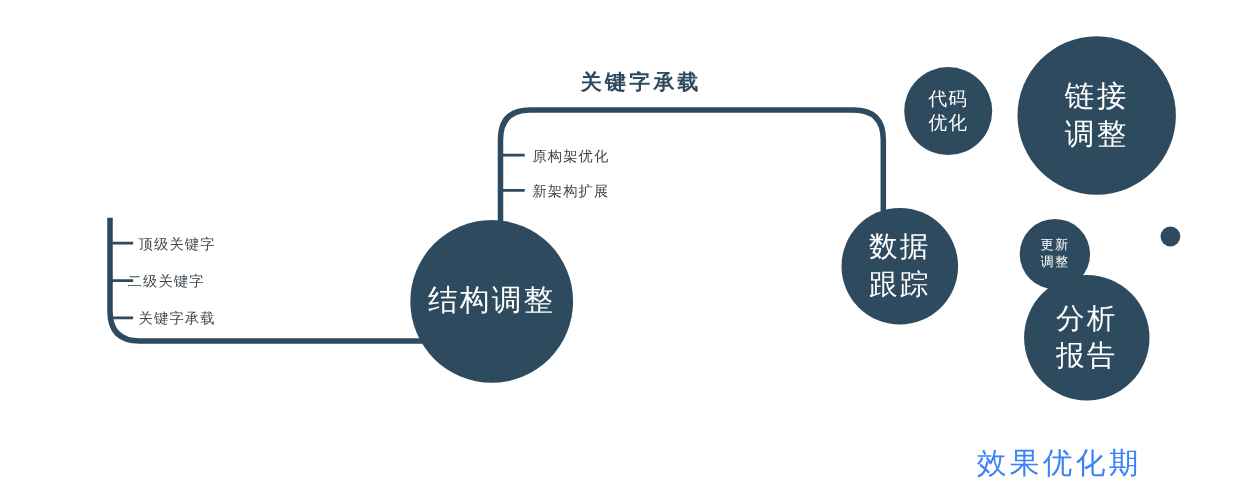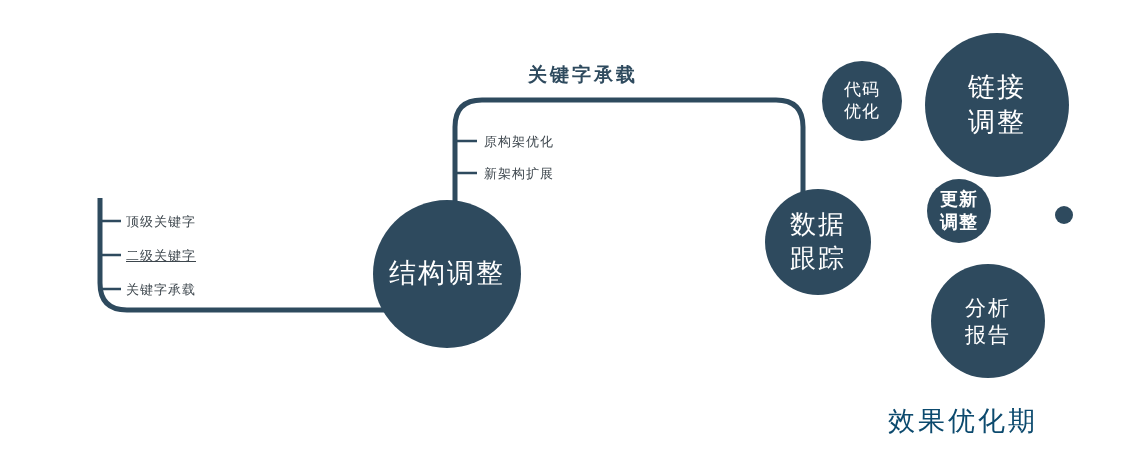--- a/index.html
+++ b/index.html
@@ -31,50 +31,50 @@
     text-align: left;
     letter-spacing: 2px;
     line-height: 1.3;
   }
   .multiline { white-space: pre-line; }
   .node-traffic    { left: 27px;  top: 57px;  width: 146px; height: 146px; font-size: 27px; }
   .node-structure  { left: 373px; top: 200px; width: 148px; height: 148px; font-size: 27px; }
   .node-tracking   { left: 765px; top: 189px; width: 106px; height: 106px; font-size: 26px; }
   .node-code       { left: 822px; top: 61px;  width: 80px;  height: 80px;  font-size: 17px; letter-spacing: 1px; }
   .node-link       { left: 925px; top: 33px;  width: 144px; height: 144px; font-size: 27px; }
-  .node-update     { left: 927px; top: 179px; width: 64px;  height: 64px;  font-size: 18px; font-weight: bold; letter-spacing: 1px; }
-  .node-report     { left: 931px; top: 264px; width: 114px; height: 114px; font-size: 21px; }
+  .node-update     { left: 927px; top: 199px; width: 64px;  height: 64px;  font-size: 12px; font-weight: normal; letter-spacing: 1px; }
+  .node-report     { left: 931px; top: 250px; width: 114px; height: 114px; font-size: 26px; }
   .node-dot        { left: 1055px; top: 206px; width: 18px; height: 18px; }
   .edge-label {
     position: absolute;
     color: #2e4a5e;
     font-weight: bold;
     font-size: 19px;
     letter-spacing: 3px;
     white-space: nowrap;
   }
   .edge-label-top    { left: 528px; top: 62px; }
   .edge-label-bottom { left: 153px; top: 323px; }
   .branch-label {
     position: absolute;
     color: #3d464d;
     font-size: 13px;
     letter-spacing: 1px;
     white-space: nowrap;
   }
   .bl-1 { left: 126px; top: 213px; }
-  .bl-2 { left: 126px; top: 247px; text-decoration: underline; }
+  .bl-2 { left: 116px; top: 247px; }
   .bl-3 { left: 126px; top: 281px; }
   .bm-1 { left: 484px; top: 133px; }
   .bm-2 { left: 484px; top: 165px; text-align: right; }
   .caption {
     position: absolute;
     left: 888px;
     top: 403px;
-    color: #0c4a6e;
+    color: #3b82f6;
     font-size: 27px;
     font-weight: 500;
     letter-spacing: 3px;
     white-space: nowrap;
   }
 </style>
 </head>
 <body>
 
 <div class="stage">

